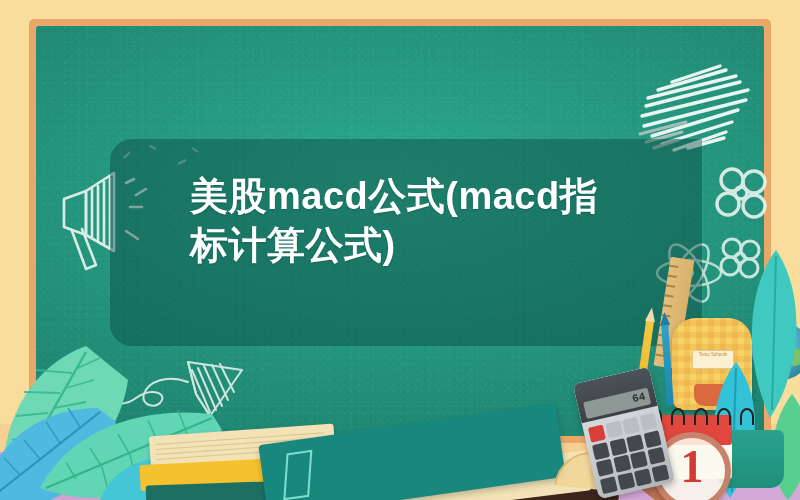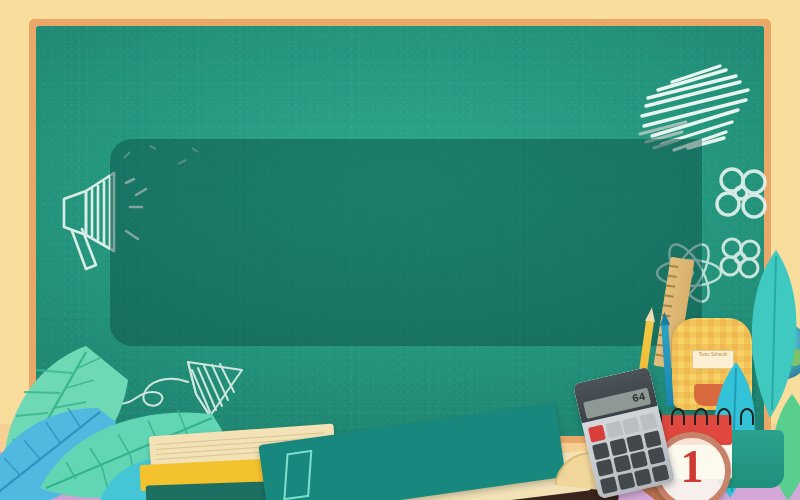--- a/index.html
+++ b/index.html
@@ -413,20 +413,21 @@
     </svg>
   </div>
 
   <div class="chalk" style="left:120px; top:140px;">
     <svg width="90" height="40" viewBox="0 0 90 40" fill="none" stroke="#dfeae6" stroke-width="2" opacity=".55">
       <path d="M4 18 L10 12 M30 6 L36 9 M58 24 L66 20 M72 8 L78 12"></path>
     </svg>
   </div>
 
   <div class="title-panel"></div>
+  <div class="title-text">美股macd公式(macd指标计算公式)</div>
 
   <div class="leaf" style="left:-10px; top:340px;">
     <svg width="170" height="170" viewBox="0 0 170 170">
       <path d="M96 6 C40 26, 8 86, 14 148 C74 150, 128 108, 138 40 Z" fill="#6fd9b6"></path>
       <path d="M96 12 L22 142" stroke="#37b78f" stroke-width="2.4" fill="none"></path>
       <g stroke="#37b78f" stroke-width="1.8" fill="none" opacity=".85">
         <path d="M82 33 L46 30 M70 53 L34 52 M58 73 L26 76 M46 93 L22 100 M36 113 L22 124"></path>
         <path d="M88 28 L110 18 M76 48 L104 40 M64 68 L96 62 M52 88 L88 84 M40 108 L76 106 M30 128 L62 128"></path>
       </g>
     </svg>

